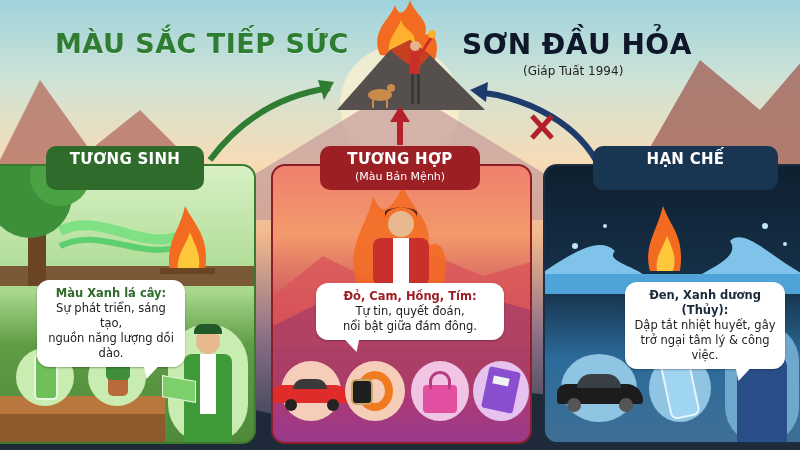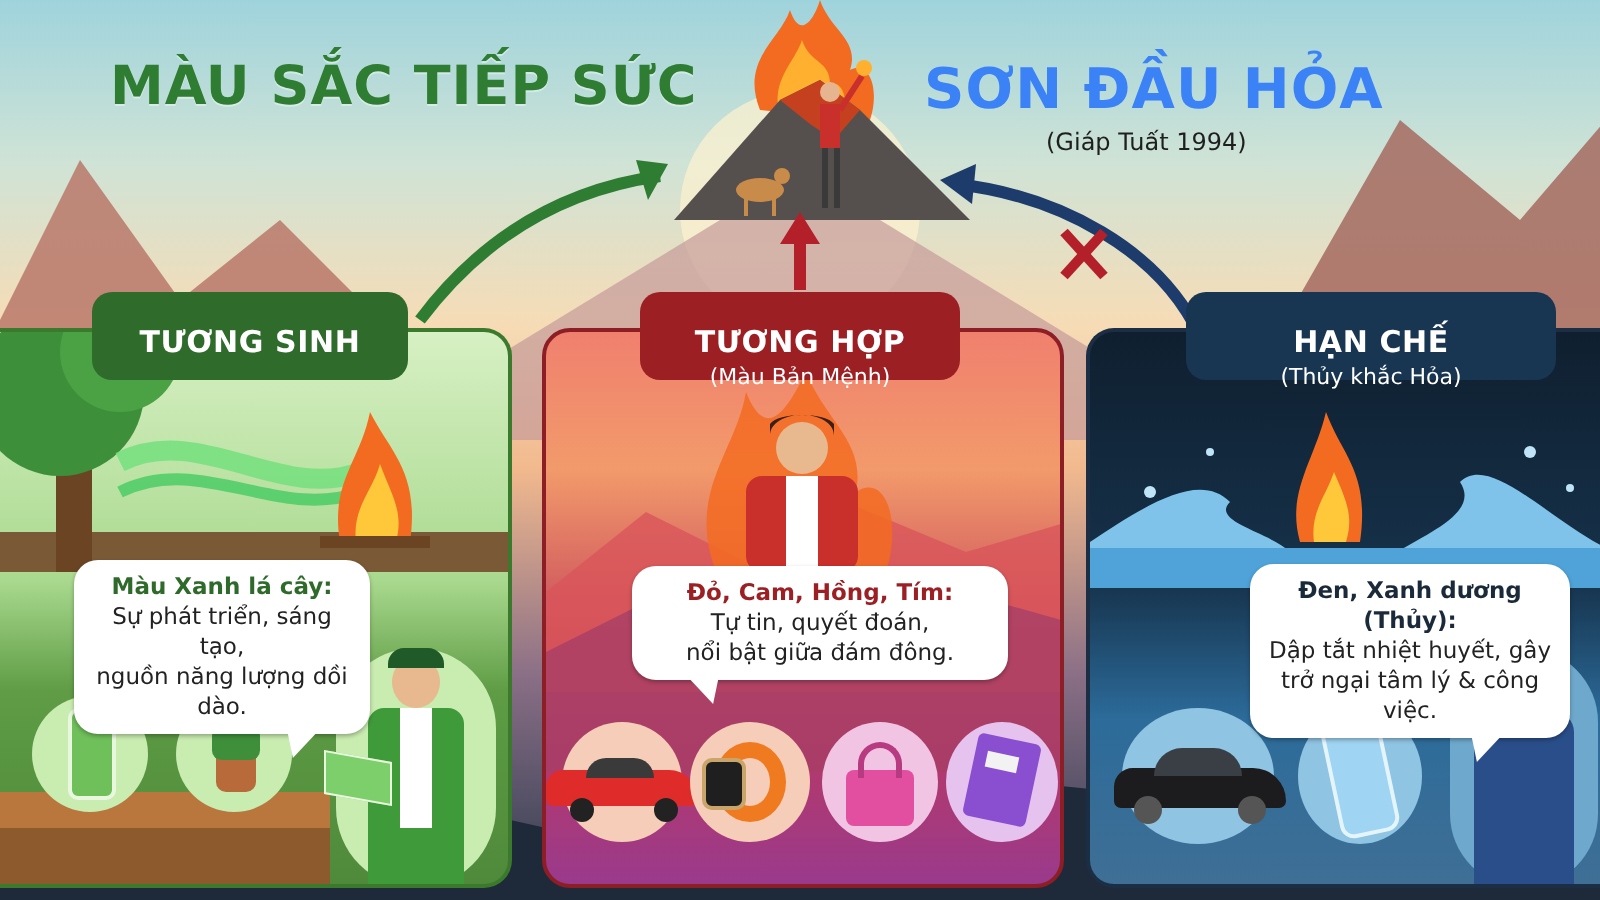--- a/index.html
+++ b/index.html
@@ -16,41 +16,41 @@
 
   
   .title-left {
     left: 55px; top: 28px;
     font-size: 27px; font-weight: bold; color: #2e7d32;
     letter-spacing: 0.5px;
     text-shadow: 0 1px 0 rgba(255,255,255,0.4);
   }
   .title-right {
     left: 462px; top: 28px;
-    font-size: 28px; font-weight: bold; color: #3b82f6;
+    font-size: 28px; font-weight: bold; color: #0f172a;
     letter-spacing: 0.5px;
   }
   .subtitle-right {
     left: 523px; top: 64px;
     font-size: 12px; color: #1f1f1f;
   }
 
   
   .panel {
     position: absolute; top: 164px; height: 280px;
     border-radius: 14px; overflow: hidden;
   }
   .panel-green  { left: 0px;   width: 256px; background: linear-gradient(180deg, #d7f0c4 0%, #a9d98e 45%, #5f9c45 65%, #4e8a3a 100%); border: 2px solid #3b7a2c; border-left: none; border-radius: 0 14px 14px 0; }
   .panel-red    { left: 271px; width: 261px; background: linear-gradient(180deg, #f0806e 0%, #f29a6b 25%, #c84a5c 55%, #b2396d 78%, #9a3a8c 100%); border: 2px solid #8e1e26; }
   .panel-blue   { left: 543px; width: 262px; background: linear-gradient(180deg, #0f1f2f 0%, #16324b 45%, #2c6b9a 70%, #3f6f95 100%); border: 2px solid #1c2e44; border-right: none; border-radius: 14px 0 0 14px; }
 
   .badge {
     position: absolute; top: 146px; height: 44px;
     border-radius: 10px; text-align: center; color: #fff;
-    padding-top: 16px;
+    padding-top: 4px;
   }
   .badge .b-title { font-size: 15px; font-weight: bold; letter-spacing: 0.3px; }
   .badge .b-sub { font-size: 11px; margin-top: 2px; }
   .badge-green { left: 46px; width: 158px; background: #2f6b2a; }
   .badge-red   { left: 320px; width: 160px; background: #9c1f24; }
   .badge-blue  { left: 593px; width: 185px; background: #183552; }
 
   
   .bubble {
     position: absolute; background: #fff; border-radius: 12px;
@@ -223,19 +223,18 @@
     <div style="position:absolute;left:16px;top:4px;width:30px;height:60px;background:#9fd4f2;border:2px solid #e5f5ff;border-radius:7px;transform:rotate(-12deg);"></div>
   </div>
   <div class="icon-circle" style="left:180px;top:158px;width:74px;height:120px;border-radius:37px;background:#6ea8cc;">
     <div style="position:absolute;left:24px;top:6px;width:24px;height:26px;background:#e3b38c;border-radius:50%;"></div>
     <div style="position:absolute;left:22px;top:2px;width:28px;height:10px;background:#1b2533;border-radius:10px 10px 0 0;"></div>
     <div style="position:absolute;left:12px;top:32px;width:50px;height:88px;background:#2a4e8a;border-radius:10px 10px 0 0;"></div>
   </div>
 </div>
 <div class="badge badge-blue">
   <div class="b-title">HẠN CHẾ</div>
-  <div class="b-sub">(Thủy khắc Hỏa)</div>
 </div>
 <div class="bubble bubble-blue">
   <div class="lead">Đen, Xanh dương (Thủy):</div>
   <div>Dập tắt nhiệt huyết, gây</div>
   <div>trở ngại tâm lý &amp; công việc.</div>
 </div>
 
 </body></html>

